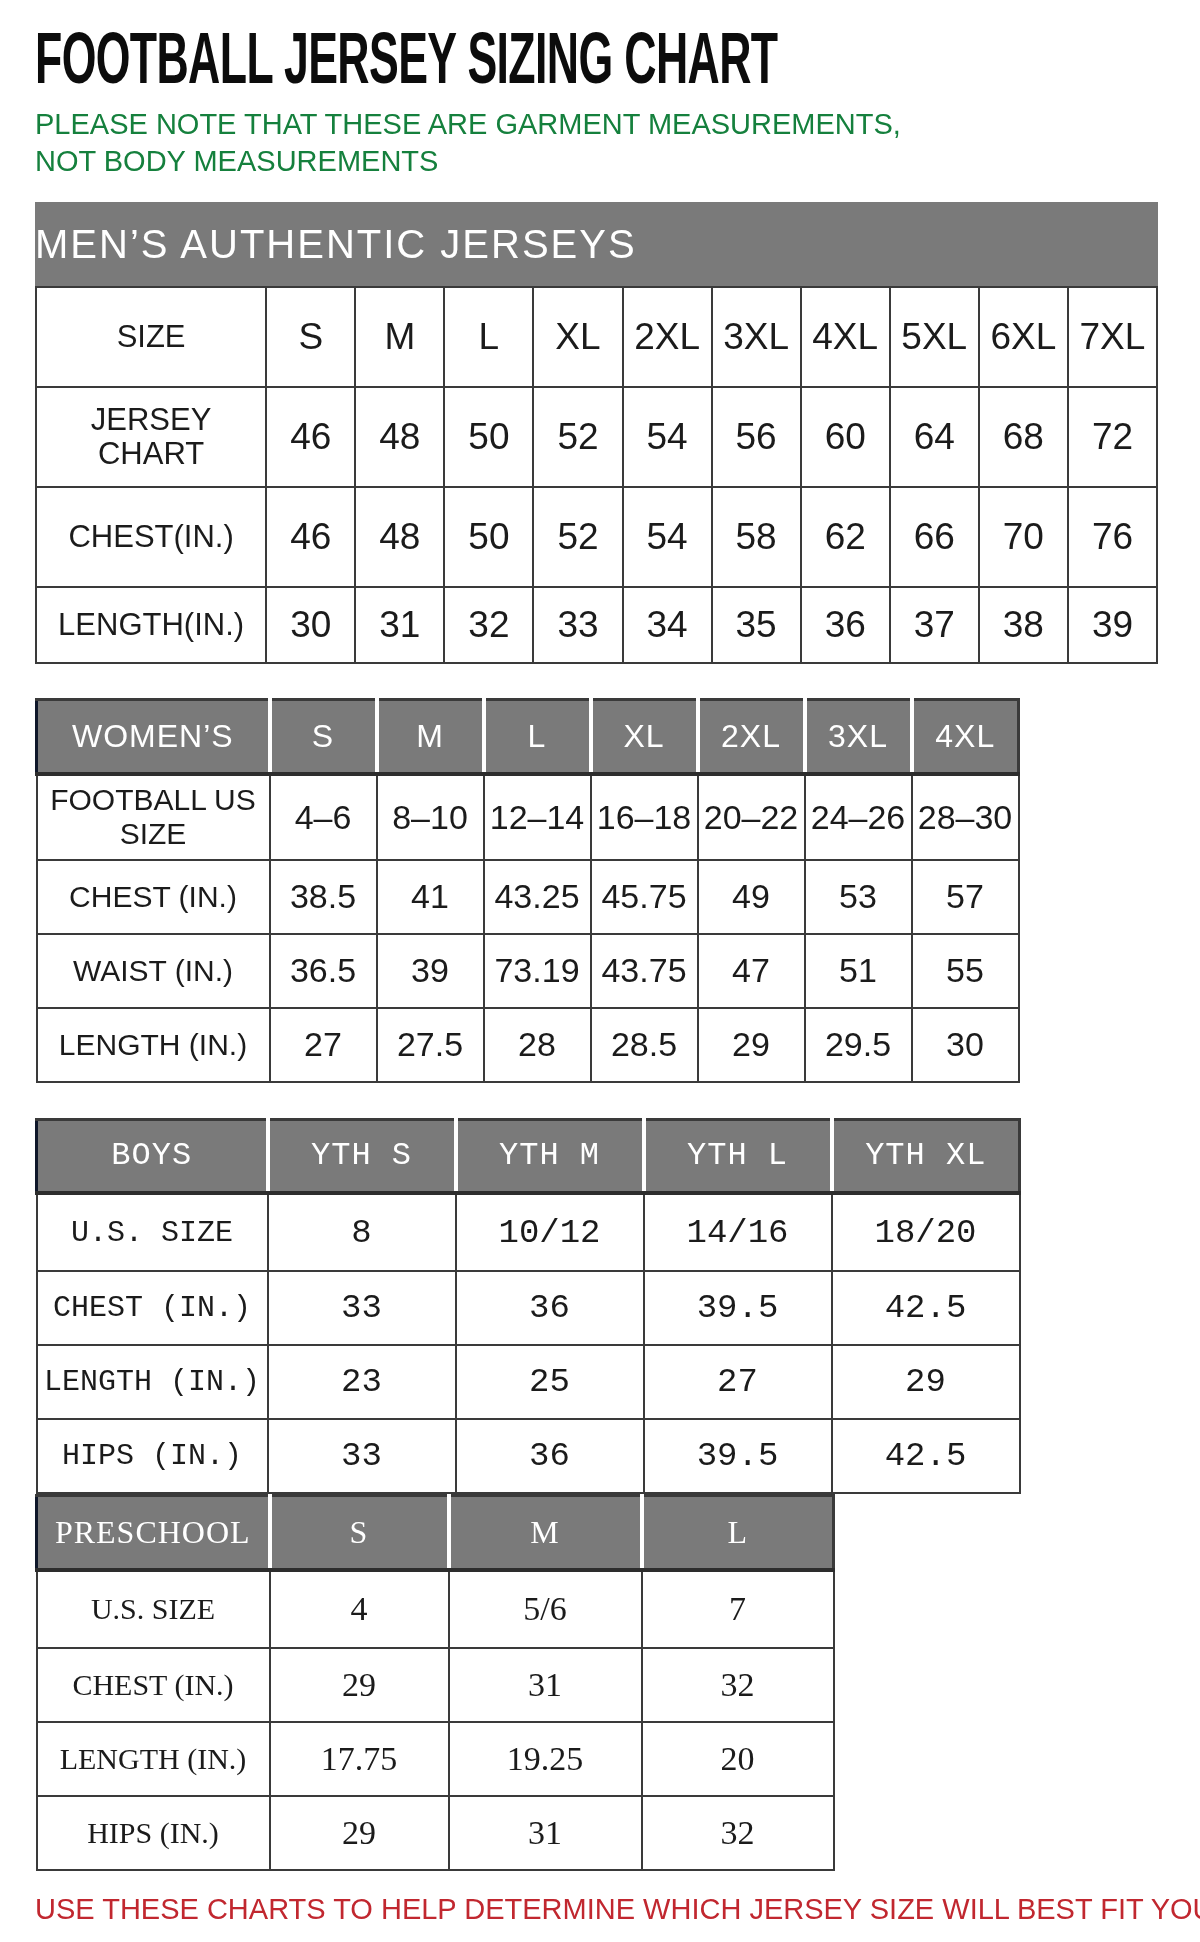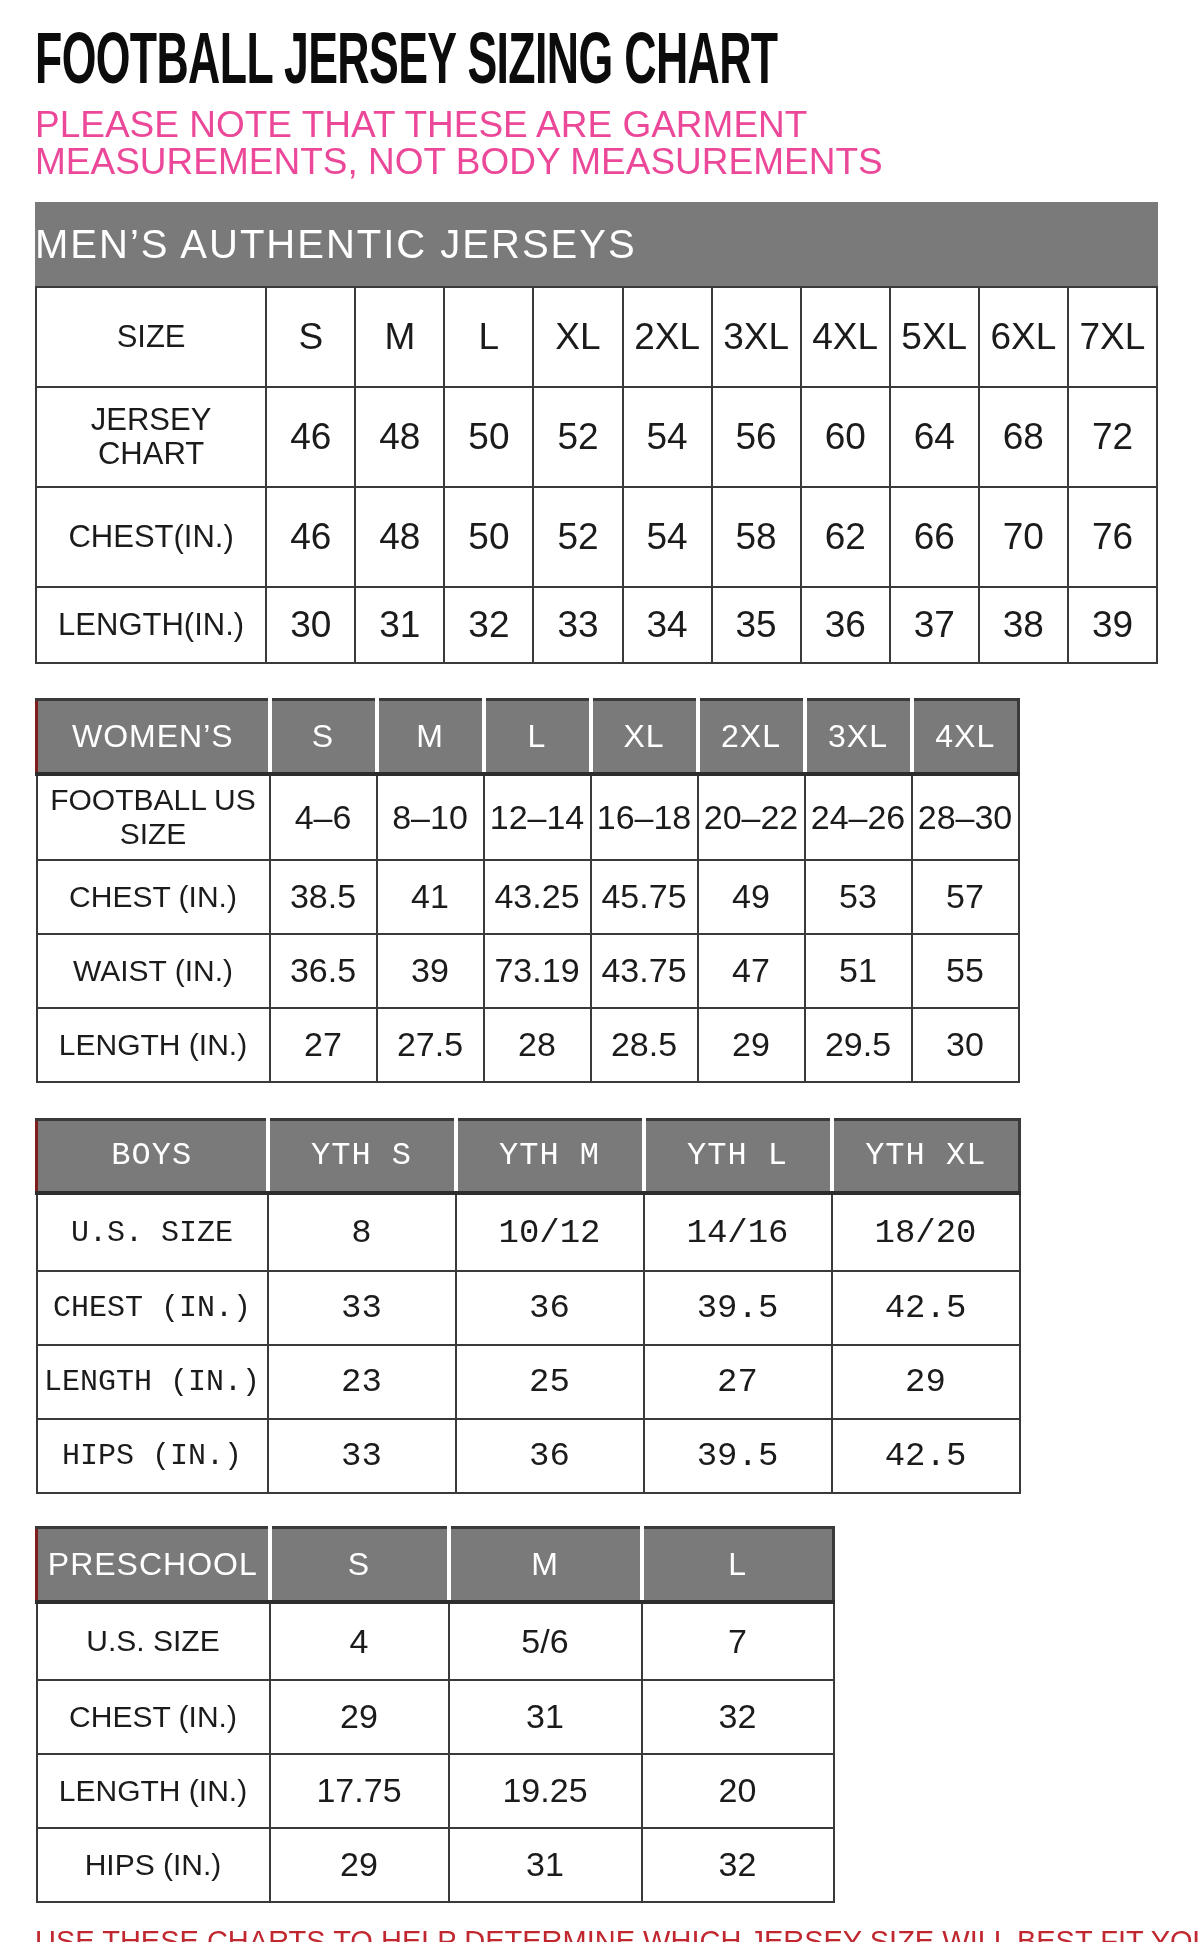--- a/index.html
+++ b/index.html
@@ -17,22 +17,22 @@
     margin:0;height:78px;
     font-size:72px;font-weight:700;line-height:76px;
     letter-spacing:-1px;color:#0c0c0c;
     transform:scaleX(0.62);transform-origin:left center;
     white-space:nowrap;
   }
 
   
   .note{
     margin:8px 0 0 0;width:920px;
-    font-size:37px;line-height:37px;font-weight:400;
-    color:#ec4899;
+    font-size:29px;line-height:37px;font-weight:400;
+    color:#15803d;
   }
   .footer-note{
     margin:20px 0 0 0;width:1135px;
     font-size:29px;line-height:36px;font-weight:400;
     color:#c1272f;white-space:nowrap;
   }
 
   
   table{border-collapse:collapse;table-layout:fixed;background:#ffffff;}
   td,th{
@@ -44,21 +44,21 @@
   td.lbl{font-size:30px;line-height:34px;padding:0 6px;}
 
   
   tr.head-row{height:78px;}
   tr.head-row th{
     background:#7a7a7a;color:#ffffff;
     font-size:32px;font-weight:400;letter-spacing:1px;
     border-left:4px solid #ffffff;border-right:4px solid #ffffff;
     border-top:3px solid #3a3a3a;border-bottom:4px solid #2d2d2d;
   }
-  tr.head-row th:first-child{border-left:3px solid #7f1d1d;}
+  tr.head-row th:first-child{border-left:3px solid #0f172a;}
   tr.head-row th:last-child{border-right:3px solid #3a3a3a;}
 
   
   .sec-mens{margin-top:22px;width:1123px;}
   .band{
     width:1123px;height:84px;line-height:84px;
     background:#7a7a7a;color:#ffffff;
     font-size:40px;font-weight:400;letter-spacing:2px;
     text-align:left;
   }
@@ -80,21 +80,21 @@
 
   
   .sec-boys{margin-top:35px;font-family:Liberation Mono, monospace;}
   table.t-boys{width:983px;}
   table.t-boys tr{height:74px;}
   table.t-boys tr:nth-child(2){height:78px;}
   table.t-boys col.c-label{width:231px;}
   table.t-boys col.c-data{width:188px;}
 
   
-  .sec-preschool{margin-top:32px;}
+  .sec-preschool{font-family:Liberation Serif, serif;}
   table.t-preschool{width:797px;}
   table.t-preschool tr{height:74px;}
   table.t-preschool tr:nth-child(2){height:78px;}
   table.t-preschool col.c-label{width:233px;}
   table.t-preschool col.c1{width:179px;}
   table.t-preschool col.c2{width:193px;}
   table.t-preschool col.c3{width:192px;}
 </style>
 </head>
 <body>

